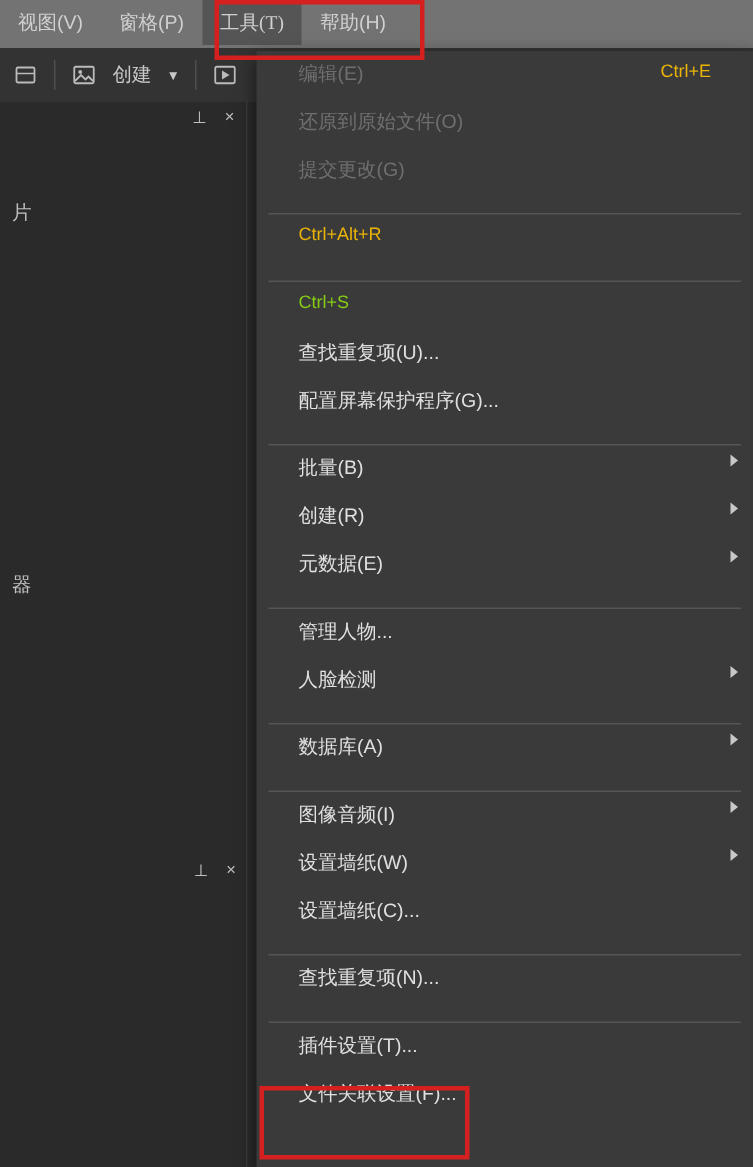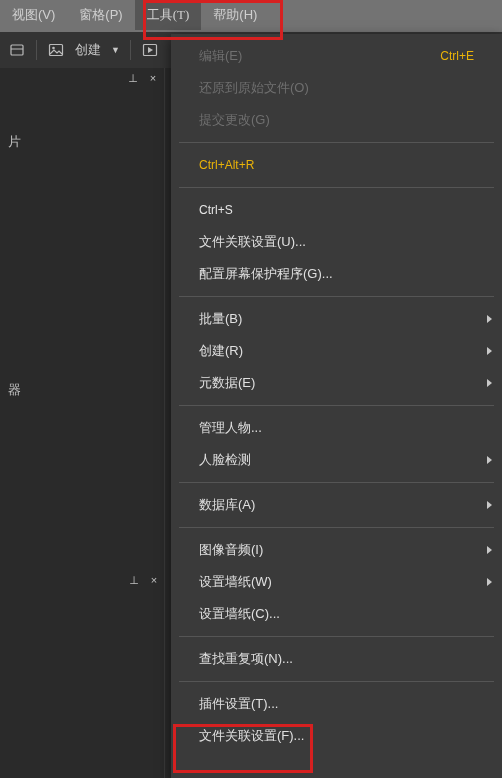--- a/index.html
+++ b/index.html
@@ -93,29 +93,29 @@
     left: 171px;
     width: 331px;
     height: 744px;
     background: #3a3a3a;
     box-shadow: 0 4px 12px rgba(0,0,0,0.6);
     z-index: 20;
     padding-top: 6px;
   }
   .m-item {
     display: flex;
-    align-items: center;
+    align-items: flex-start;
     height: 32px;
     padding: 0 28px 0 28px;
     color: #e0e0e0;
     position: relative;
   }
   .m-item.disabled { color: #6f6f6f; }
   .m-label { flex: 1; white-space: nowrap; }
-  .m-shortcut { color: #e5e5e5; font-size: 12px; }
+  .m-shortcut { color: #84cc16; font-size: 12px; }
   .m-item.disabled .m-shortcut { color: #eab308; }
   .submenu-arrow {
     position: absolute;
     right: 10px;
     width: 0; height: 0;
     border-top: 4px solid transparent;
     border-bottom: 4px solid transparent;
     border-left: 5px solid #c8c8c8;
   }
   .m-sep {
@@ -225,21 +225,21 @@
   <div class="m-item disabled">
     <span class="m-shortcut">Ctrl+Alt+R</span>
   </div>
 
   <div class="m-sep"></div>
 
   <div class="m-item">
     <span class="m-shortcut">Ctrl+S</span>
   </div>
   <div class="m-item">
-    <span class="m-label">文件关联设置(U)...</span>
+    <span class="m-label">查找重复项(U)...</span>
   </div>
   <div class="m-item">
     <span class="m-label">配置屏幕保护程序(G)...</span>
   </div>
 
   <div class="m-sep"></div>
 
   <div class="m-item">
     <span class="m-label">批量(B)</span>
     <span class="submenu-arrow"></span>

